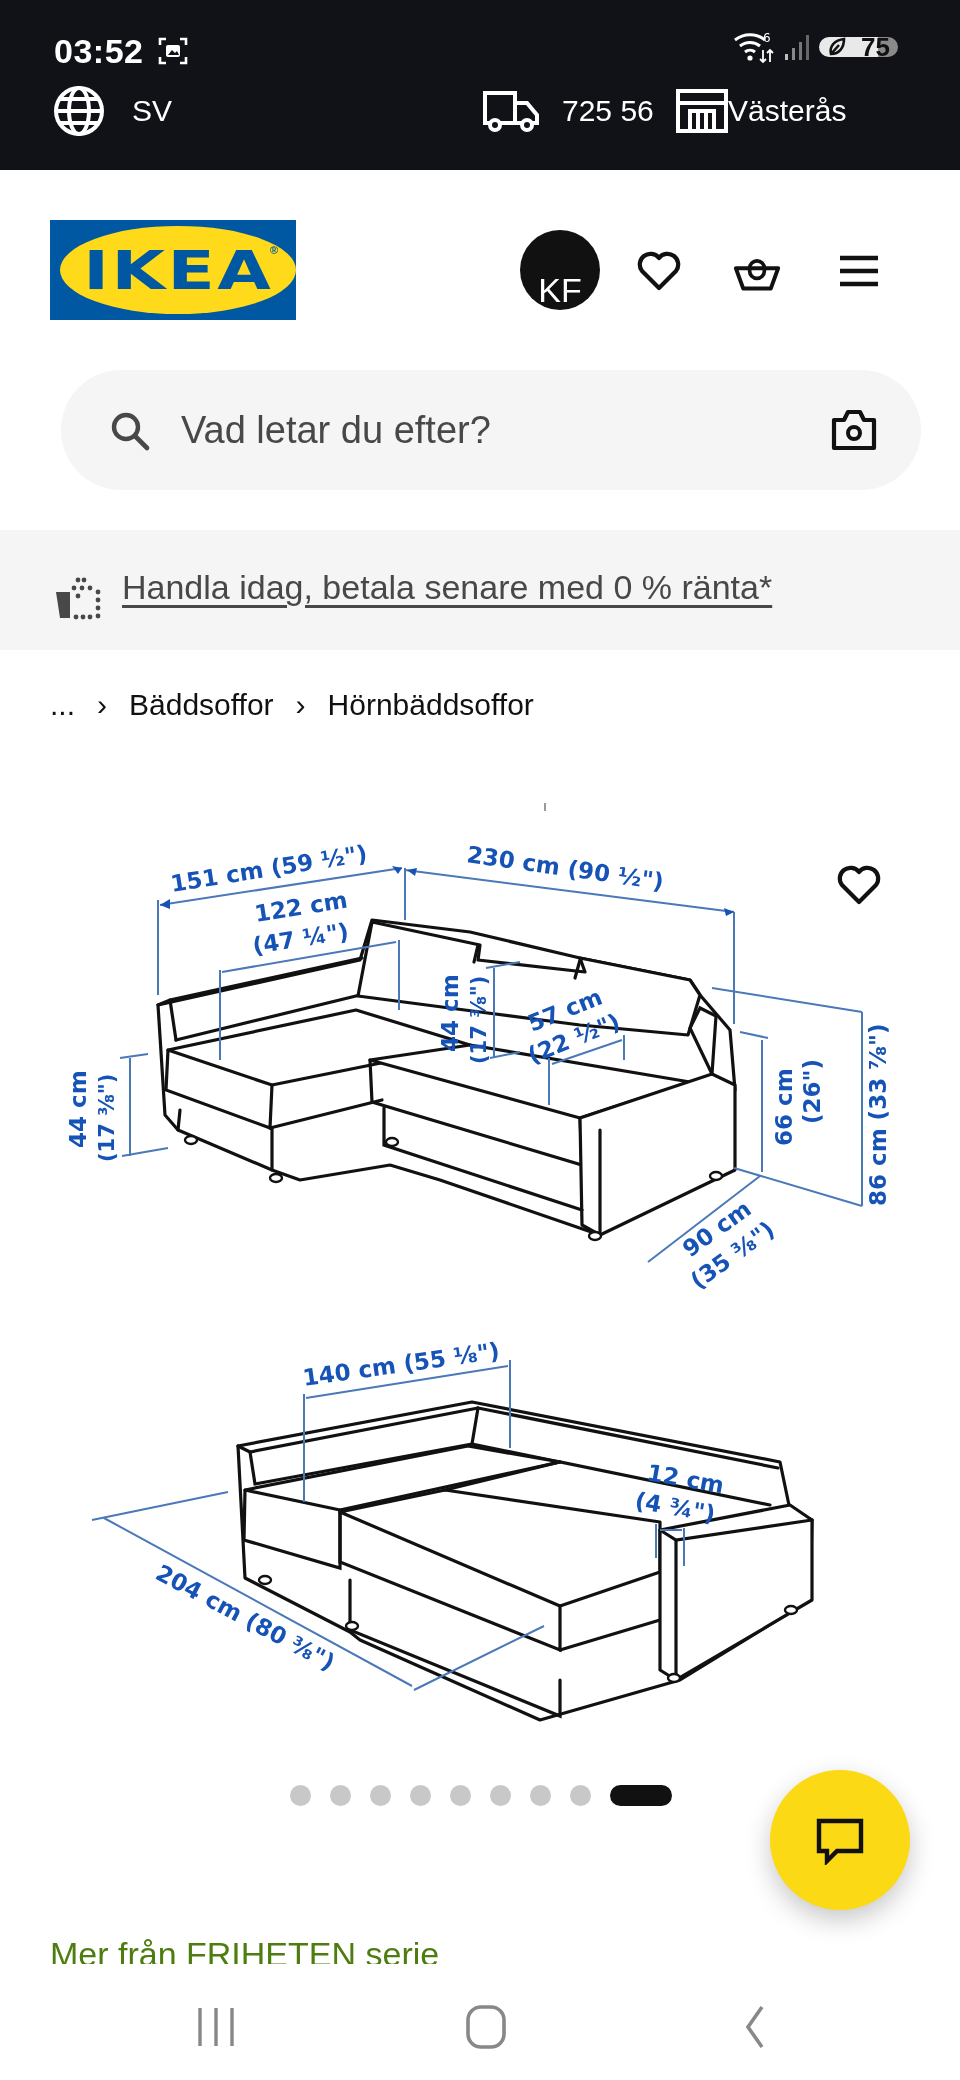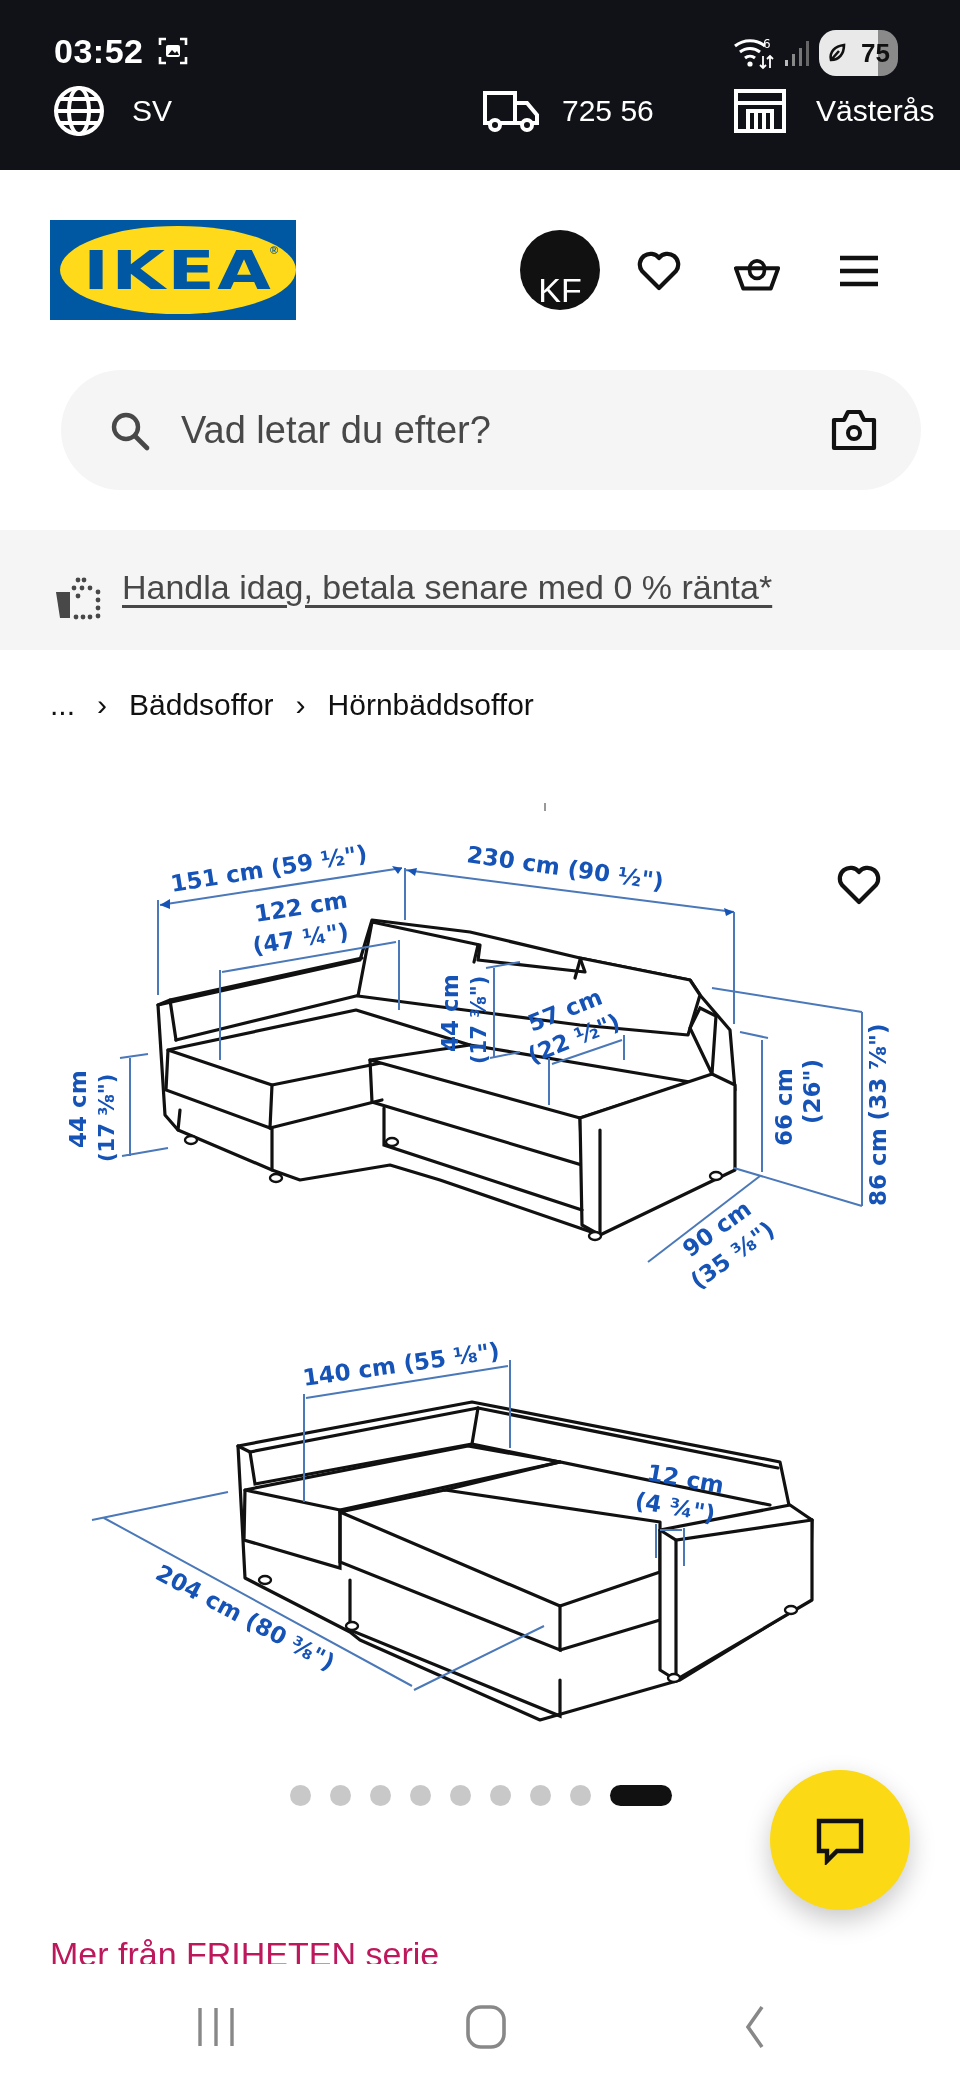--- a/index.html
+++ b/index.html
@@ -4,28 +4,28 @@
 <style>
   * { box-sizing: border-box; margin: 0; padding: 0; }
   html, body { width: 960px; height: 2080px; overflow: hidden; background: #ffffff; }
   body { font-family: "Liberation Sans", "DejaVu Sans", sans-serif; color: #111111; position: relative; }
 
   
   .status-bar { position: absolute; left: 0; top: 0; width: 960px; height: 80px; background: #111217; color: #fff; }
   .status-time { position: absolute; left: 54px; top: 32px; font-size: 34px; font-weight: bold; letter-spacing: 0.5px; }
   .status-screenshot-icon { position: absolute; left: 158px; top: 36px; width: 30px; height: 30px; }
   .status-right { position: absolute; right: 62px; top: 30px; display: flex; align-items: center; gap: 8px; }
-  .battery-pill { height: 46px; min-width: 70px; border-radius: 17px; background: linear-gradient(90deg,#e9e9e9 0 75%, #8a8a8a 75% 100%);
+  .battery-pill { height: 20px; min-width: 70px; border-radius: 17px; background: linear-gradient(90deg,#e9e9e9 0 75%, #8a8a8a 75% 100%);
                   color: #111; font-weight: bold; font-size: 26px; display: flex; align-items: center; justify-content: center; padding: 0 8px; gap: 14px; }
 
   .top-strip { position: absolute; left: 0; top: 80px; width: 960px; height: 90px; background: #111217; color: #fff; padding-left: 24px; }
   .strip-item { position: absolute; top: 0; height: 62px; display: flex; align-items: center; font-size: 30px; }
   .strip-lang { left: 52px; gap: 26px; }
   .strip-zip { left: 482px; gap: 22px; }
-  .strip-store { left: 734px; gap: 30px; }
+  .strip-store { left: 676px; }
 
   
   .header { position: absolute; left: 0; top: 170px; width: 960px; height: 360px; background: #fff; }
   .ikea-logo { position: absolute; left: 50px; top: 50px; width: 246px; height: 100px; background: #0058a3; display: flex; align-items: center; justify-content: flex-end; }
   .ikea-oval { width: 236px; height: 88px; border-radius: 50%; background: #ffda1a; display: flex; align-items: center; justify-content: center; position: relative; }
   .ikea-word { font-family: "DejaVu Sans", sans-serif; font-weight: 900; font-size: 54px; color: #0058a3; letter-spacing: 2px; transform: scaleX(1.28); }
   .ikea-reg { position: absolute; right: 18px; top: 18px; font-size: 11px; color: #0058a3; font-weight: bold; }
 
   .header-icons { position: absolute; top: 60px; left: 520px; width: 400px; height: 80px; }
   .avatar { position: absolute; left: 0; top: 0; width: 80px; height: 80px; border-radius: 50%; background: #111; color: #fff; font-size: 34px; display: flex; align-items: flex-end; justify-content: center; }
@@ -57,21 +57,21 @@
   
   .dots { position: absolute; left: 290px; top: 1784px; height: 22px; display: flex; align-items: center; gap: 19px; }
   .dot { width: 21px; height: 21px; border-radius: 50%; background: #c8c8c8; }
   .dot.active { width: 62px; border-radius: 11px; background: #111; }
 
   
   .chat-fab { position: absolute; left: 770px; top: 1770px; width: 140px; height: 140px; border-radius: 50%; background: #fbd914;
               box-shadow: 0 10px 26px rgba(0,0,0,0.22); display: flex; align-items: center; justify-content: center; }
 
   
-  .more-heading { position: absolute; left: 50px; top: 1928px; height: 36px; overflow: hidden; font-size: 34px; color: #be185d; line-height: 52px; }
+  .more-heading { position: absolute; left: 50px; top: 1928px; height: 36px; overflow: hidden; font-size: 34px; color: #4d7c0f; line-height: 52px; }
 
   
   .nav-bar { position: absolute; left: 0; top: 1964px; width: 960px; height: 116px; background: #ffffff; }
   .nav-btn { position: absolute; top: 40px; width: 60px; height: 46px; }
 </style>
 </head>
 <body>
 
 <div class="status-bar">
   <span class="status-time">03:52</span>

